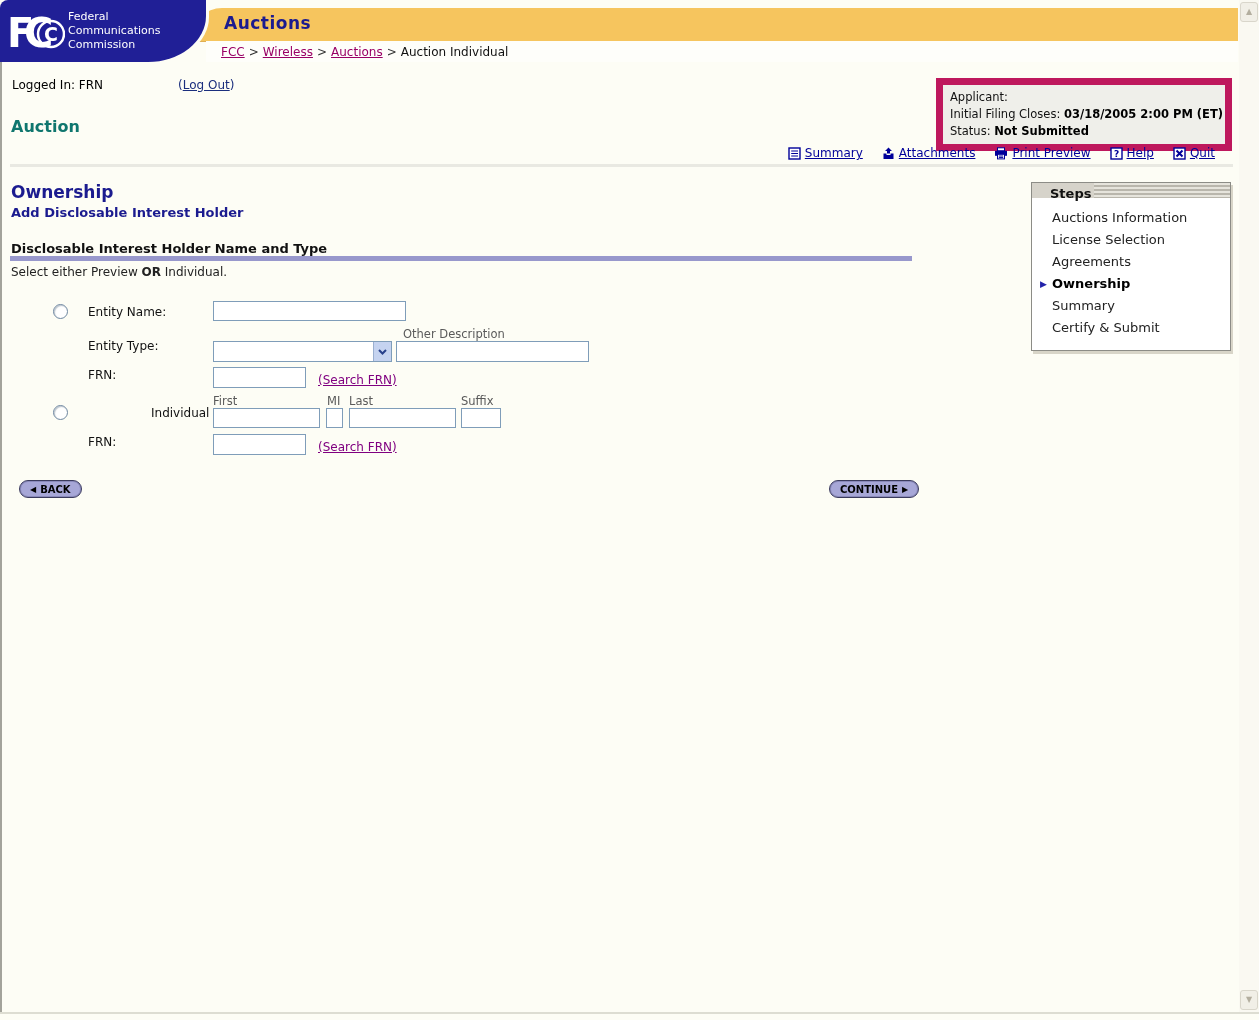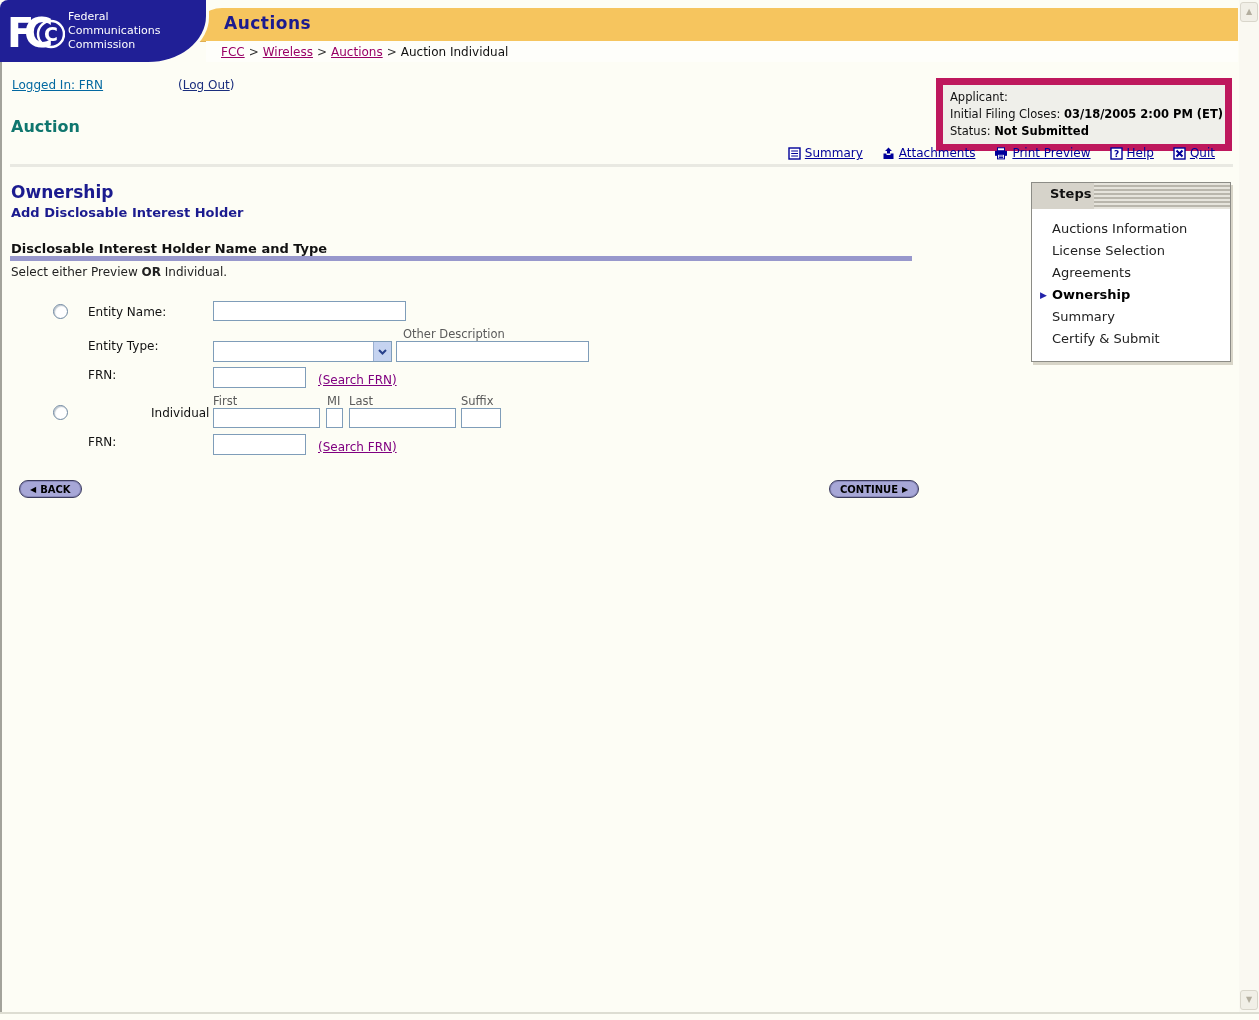--- a/index.html
+++ b/index.html
@@ -22,21 +22,21 @@
 
   
   .win-left{position:absolute;left:0;top:62px;width:2px;height:950px;background:#A3A39B;}
   .win-bottom{position:absolute;left:0;top:1012px;right:0;height:2px;background:#DDDDD2;}
   .scrollbar{position:absolute;right:0;top:0;width:20px;height:1012px;background:#FAF9F2;z-index:5;}
   .sb-btn{position:absolute;left:1px;width:18px;height:20px;background:#F1EFE7;border:1px solid #D9D6CB;
           border-radius:3px;box-sizing:border-box;text-align:center;line-height:18px;font-size:8px;color:#B3AE9F;cursor:pointer;}
   .sb-up{top:2px;} .sb-down{bottom:2px;}
 
   
-  .logged-in{position:absolute;left:12px;top:78px;font-size:12px;color:#0369a1;text-decoration:underline;}
+  .logged-in{position:absolute;left:12px;top:78px;font-size:12px;color:#000000;}
   .logout{position:absolute;left:178px;top:78px;font-size:12px;color:#1B2F7E;}
   .logout a{color:#1B2F7E;text-decoration:underline;cursor:pointer;}
   .applicant-box{position:absolute;left:936px;top:78px;width:296px;box-sizing:border-box;background:#EFEFEA;
                  border:7px solid #be185d;padding:4px 7px;font-size:11.5px;line-height:17px;white-space:nowrap;}
   .applicant-box b{color:#000;}
   .auction-title{position:absolute;left:11px;top:117px;font-size:16px;font-weight:bold;color:#0f766e;}
 
   .toolbar{position:absolute;right:44px;top:146px;display:flex;gap:19px;align-items:center;}
   .tool{display:flex;align-items:center;gap:4px;font-size:12px;color:#000099;cursor:pointer;}
   .tool span{text-decoration:underline;}
@@ -64,21 +64,21 @@
 
   
   .pill{position:absolute;height:18px;box-sizing:border-box;border:1px solid #3C3C5E;border-radius:9px;
         background:#A7A7D7;display:flex;align-items:center;gap:4px;padding:0 10px;cursor:pointer;
         font-size:10px;font-weight:bold;color:#000;box-shadow:0 0 0 1px #8A8ABB inset;}
   .pill .arr{font-size:8px;}
 
   
   .steps-box{position:absolute;left:1031px;top:182px;width:198px;background:#fff;border:1px solid #8C8C86;
              box-shadow:2px 3px 0 #D8D5C8;}
-  .steps-head{height:26px;line-height:21px;padding-left:18px;font-size:13px;font-weight:bold;color:#111;
+  .steps-head{height:15px;line-height:21px;padding-left:18px;font-size:13px;font-weight:bold;color:#111;
               background:linear-gradient(90deg,#D6D3CA 0 62px,rgba(214,211,202,0) 62px),
                          repeating-linear-gradient(180deg,#E6E4DC 0 2px,#B9B6AC 2px 4px);}
   .steps-list{padding:9px 0 11px 0;}
   .step{position:relative;height:22px;line-height:22px;padding-left:20px;font-size:13px;color:#222;cursor:pointer;}
   .step.active{font-weight:bold;color:#000;}
   .step .arrow{position:absolute;left:8px;top:0;font-size:9px;color:#2222AA;display:none;}
   .step.active .arrow{display:inline;}
 </style>
 </head>
 <body>

